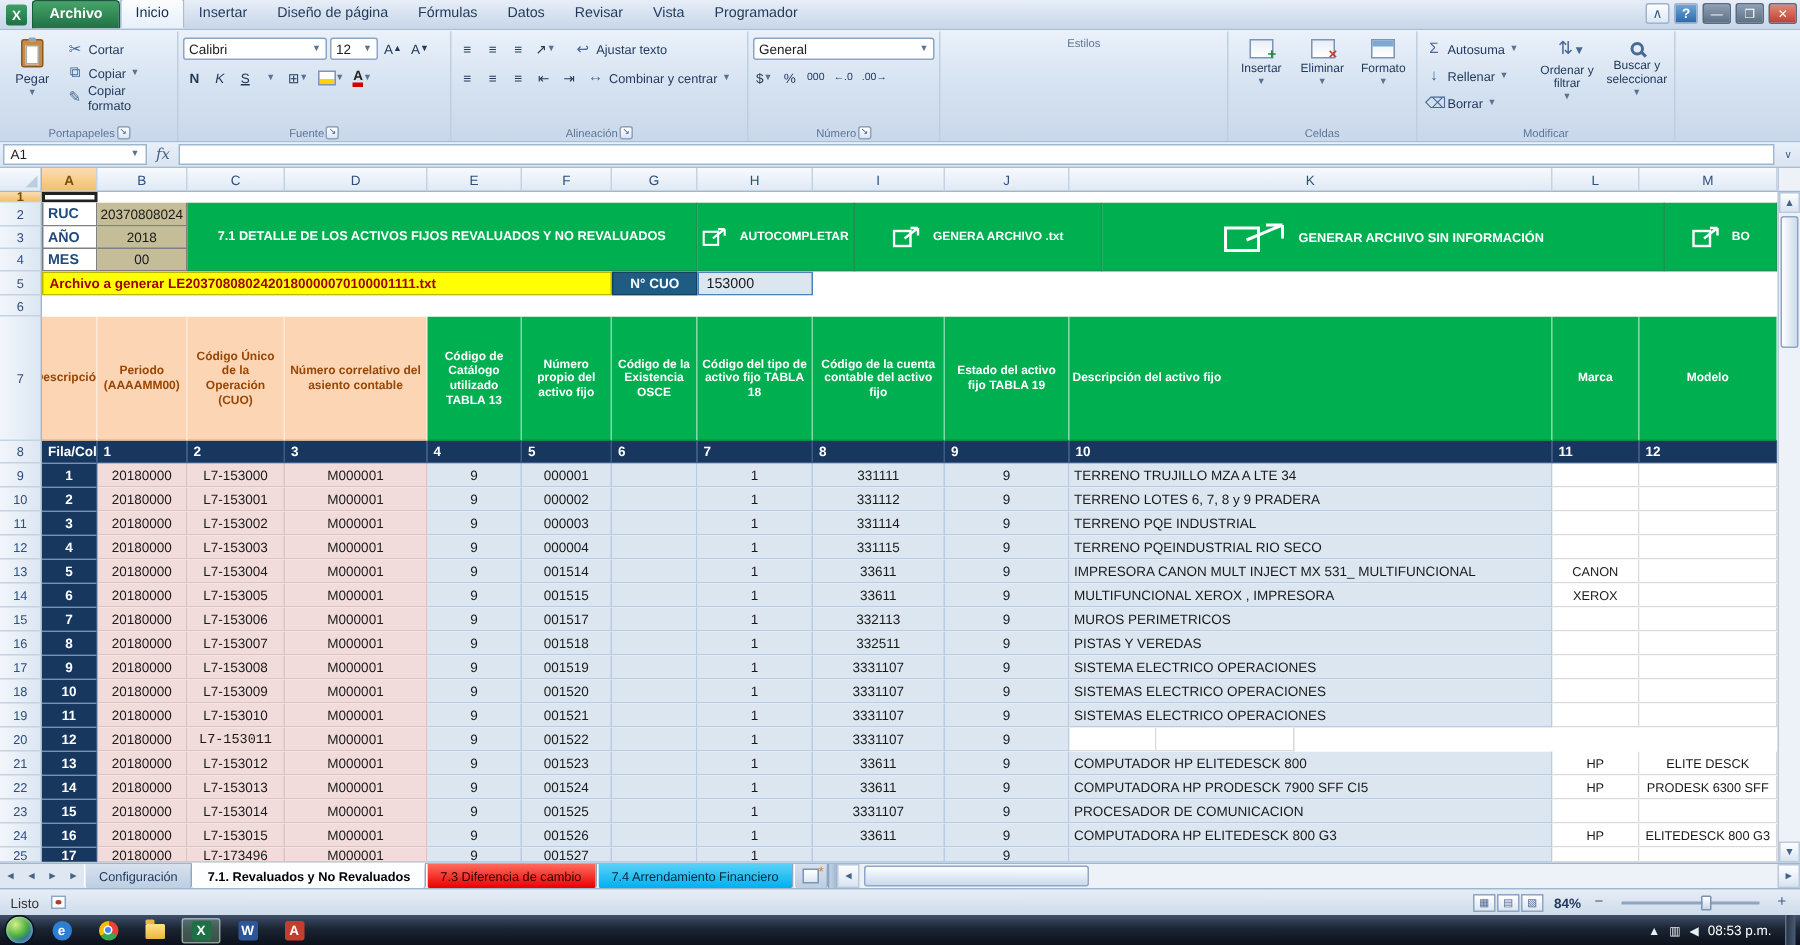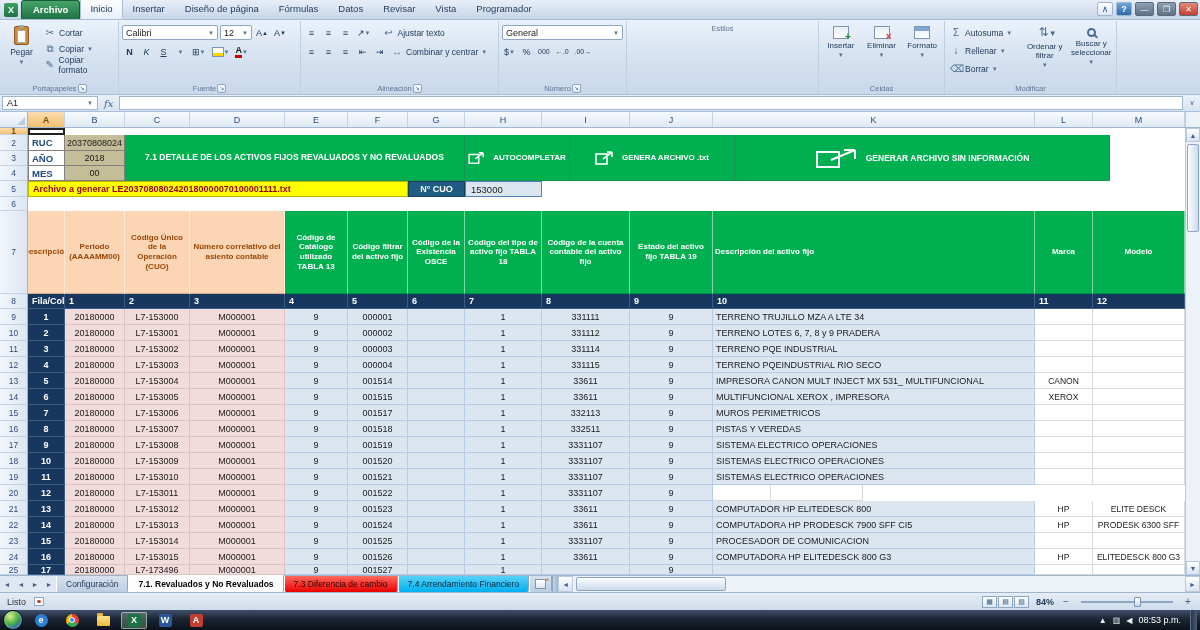--- a/index.html
+++ b/index.html
@@ -455,37 +455,44 @@
             </svg>
           <span>GENERA ARCHIVO .txt</span>
         </div>
         <div class="cell banner bbtn" style="width:375px;font-size:8.5px">
           <svg class="bic" width="44" height="24" viewBox="0 0 44 24">
               <rect x="2" y="6" width="22" height="15" fill="none" stroke="#fff" stroke-width="2"></rect>
               <path d="M16 14 L40 4 M40 4 h-11 M40 4 v9" stroke="#fff" stroke-width="2" fill="none"></path>
             </svg>
           <span>GENERAR ARCHIVO SIN INFORMACIÓN</span>
         </div>
+        <div class="cell banner bbtn" style="width:75px">
+          <svg class="bic" width="20" height="16" viewBox="0 0 20 16">
+              <rect x="1" y="4" width="11" height="10" fill="none" stroke="#fff" stroke-width="1.6"></rect>
+              <path d="M8 9 L17 2 M17 2 h-5 M17 2 v5" stroke="#fff" stroke-width="1.6" fill="none"></path>
+            </svg>
+          <span>BO</span>
+        </div>
       </div>
 
       <div class="r" style="height:16px">
         <div class="cell note" style="width:380px">Archivo a generar LE2037080802420180000070100001111.txt</div>
         <div class="cell cuolbl" style="width:57px">N° CUO</div>
         <div class="cell cuoval" style="width:77px">153000</div>
       </div>
 
       <div class="r" style="height:14px"></div>
 
       <div class="r" id="headerRow" style="height:83px">
           <div class="cell hdr peachh" style="width: 37px;">Descripción</div>
           <div class="cell hdr peachh" style="width: 60px;">Periodo (AAAAMM00)</div>
           <div class="cell hdr peachh" style="width: 65px;">Código Único de la Operación (CUO)</div>
           <div class="cell hdr peachh" style="width: 95px;">Número correlativo del asiento contable</div>
           <div class="cell hdr greenh" style="width: 63px;">Código de Catálogo utilizado TABLA 13</div>
-          <div class="cell hdr greenh" style="width: 60px;">Código filtrar del activo fijo</div>
+          <div class="cell hdr greenh" style="width: 60px;">Número propio del activo fijo</div>
           <div class="cell hdr greenh" style="width: 57px;">Código de la Existencia OSCE</div>
           <div class="cell hdr greenh" style="width: 77px;">Código del tipo de activo fijo TABLA 18</div>
           <div class="cell hdr greenh" style="width: 88px;">Código de la cuenta contable del activo fijo</div>
           <div class="cell hdr greenh" style="width: 83px;">Estado del activo fijo TABLA 19</div>
           <div class="cell hdr greenh hleft" style="width: 322px;">Descripción del activo fijo</div>
           <div class="cell hdr greenh" style="width: 58px;">Marca</div>
           <div class="cell hdr greenh" style="width: 92px;">Modelo</div>
         </div>
 
       <div class="r" id="indexRow" style="height:15px">
@@ -666,21 +673,21 @@
             <div class="cell bluec" style="width: 77px;">1</div>
             <div class="cell bluec" style="width: 88px;">3331107</div>
             <div class="cell bluec" style="width: 83px;">9</div>
             <div class="cell bluec cleft" style="width: 322px;">SISTEMAS ELECTRICO OPERACIONES</div>
             <div class="cell whitec" style="width: 58px;"></div>
             <div class="cell whitec" style="width: 92px;"></div>
           </div>
           <div class="r" style="height: 16px;">
             <div class="cell navy" style="width: 37px;">12</div>
             <div class="cell pink" style="width: 60px;">20180000</div>
-            <div class="cell pink" style="width: 65px;">L7-153011</div>
+            <div class="cell pink" style="width: 65px; font-family: Liberation Mono, monospace;">L7-153011</div>
             <div class="cell pink" style="width: 95px;">M000001</div>
             <div class="cell bluec" style="width: 63px;">9</div>
             <div class="cell bluec" style="width: 60px;">001522</div>
             <div class="cell bluec" style="width: 57px;"></div>
             <div class="cell bluec" style="width: 77px;">1</div>
             <div class="cell bluec" style="width: 88px;">3331107</div>
             <div class="cell bluec" style="width: 83px;">9</div>
             <div class="cell whitec" style="width: 58px;"></div>
             <div class="cell whitec" style="width: 92px;"></div>
           </div>

